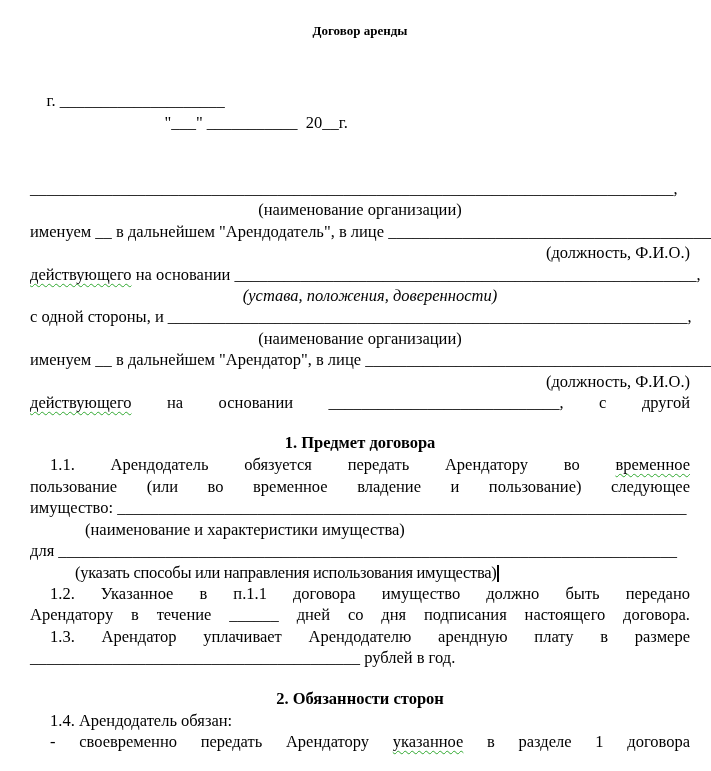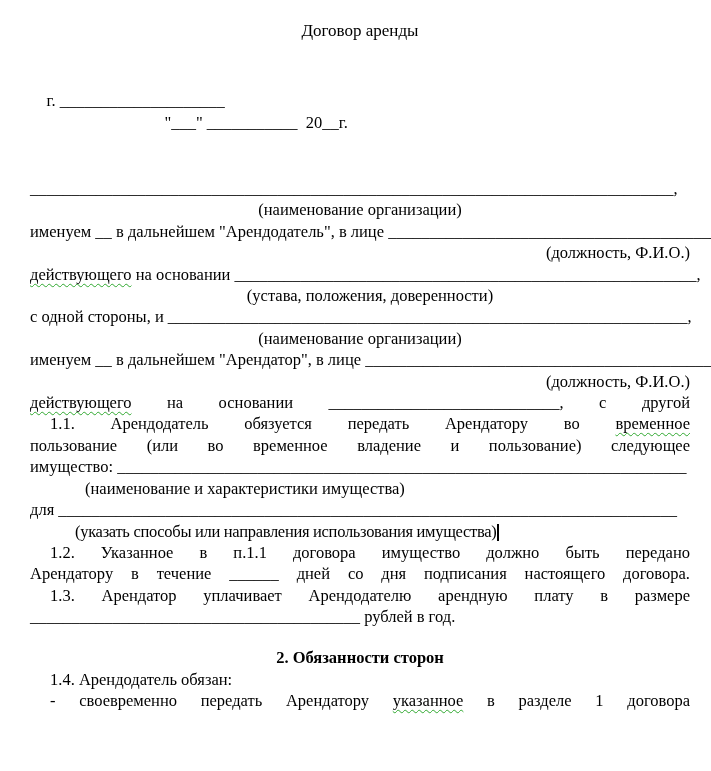--- a/index.html
+++ b/index.html
@@ -4,30 +4,30 @@
 <style>
   html, body { margin: 0; padding: 0; }
   body {
     width: 711px; height: 771px; overflow: hidden;
     background: #ffffff; color: #000000;
     font-family: "Liberation Serif", serif;
     font-size: 16.5px;
   }
   .page { padding: 20px 21px 0 30px; width: 660px; }
   .title {
-    text-align: center; font-weight: normal; font-size: 17px;
+    text-align: center; font-weight: bold; font-size: 13px;
     line-height: 22px; margin-bottom: 26px;
   }
   .dateline { line-height: 22px; margin-bottom: 22px; white-space: pre; }
   .dateline .date { margin-left: 118px; }
   .ln  { line-height: 21.4px; white-space: pre; }
   .jl  { line-height: 21.4px; text-align: justify; text-align-last: justify; }
   .cap-center { text-align: center; white-space: normal; }
   .cap-fio    { text-align: right; padding-left: 240px; box-sizing: border-box; }
-  .cap-basis  { text-align: center; padding-left: 20px; box-sizing: border-box; }
+  .cap-basis  { text-align: center; padding-left: 20px; box-sizing: border-box; font-style: italic; }
   .cap-left1  { padding-left: 55px; }
   .cap-left2  { padding-left: 45px; letter-spacing: -0.3px; }
   .ind { text-indent: 20px; }
   .heading {
     text-align: center; font-weight: bold;
     line-height: 22px; margin-top: 19px;
   }
   .wavy {
     text-decoration: underline;
     text-decoration-style: wavy;
@@ -63,20 +63,21 @@
   <div class="ln cap-basis">(устава, положения, доверенности)</div>
 
   <div class="ln"><span>с одной стороны, и </span><span>_______________________________________________________________,</span></div>
   <div class="ln cap-center">(наименование организации)</div>
 
   <div class="ln"><span>именуем __ в дальнейшем "Арендатор", в лице </span><span>__________________________________________,</span></div>
   <div class="ln cap-fio">(должность, Ф.И.О.)</div>
 
   <div class="jl"><span class="wavy">действующего</span><span> на основании </span><span>____________________________,</span><span> с другой</span></div>
 
+  <div class="heading">1. Предмет договора</div>
 
   <div class="jl ind"><span>1.1. Арендодатель обязуется передать Арендатору во </span><span class="wavy">временное</span></div>
   <div class="jl">пользование (или во временное владение и пользование) следующее</div>
   <div class="ln"><span>имущество: </span><span>_____________________________________________________________________</span></div>
   <div class="ln cap-left1">(наименование и характеристики имущества)</div>
   <div class="ln"><span>для </span><span>___________________________________________________________________________</span></div>
   <div class="ln cap-left2"><span>(указать способы или направления использования имущества)</span><span class="caret"></span></div>
 
   <div class="jl ind">1.2. Указанное в п.1.1 договора имущество должно быть передано</div>
   <div class="jl"><span>Арендатору в течение </span><span>______</span><span> дней со дня подписания настоящего договора.</span></div>

